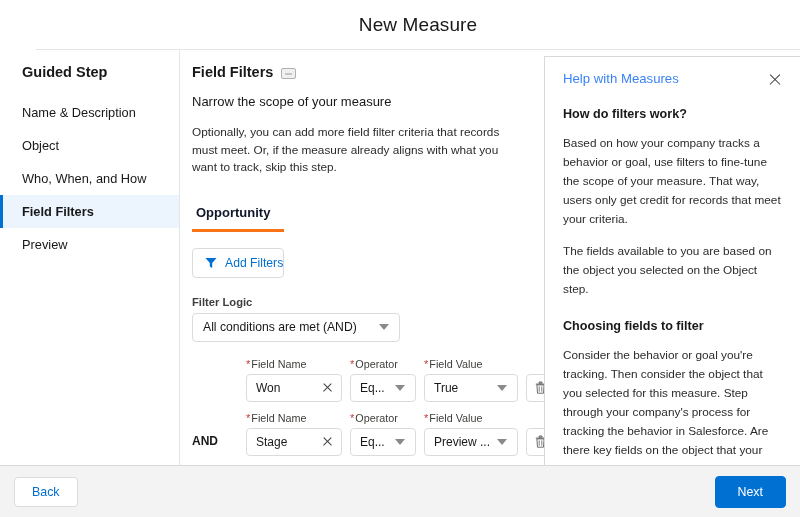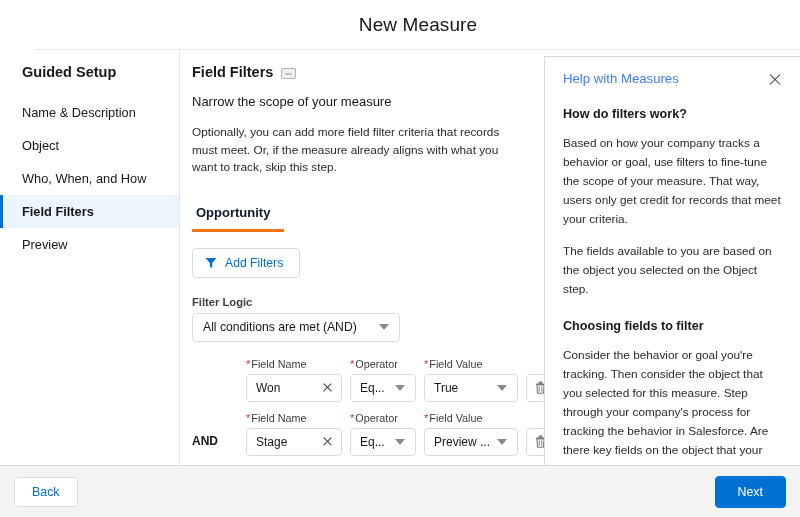--- a/index.html
+++ b/index.html
@@ -183,21 +183,21 @@
   .add-filters-btn {
     margin-top: 16px;
     display: inline-flex;
     align-items: center;
     gap: 8px;
     font-size: 12.2px;
     color: #0070d2;
     background: #ffffff;
     border: 1px solid #dddbda;
     border-radius: 4px;
-    padding: 7px 16px 7px 12px;
+    padding: 7px 0 7px 12px;
     cursor: pointer;
   }
 
   
   .field-label {
     font-size: 11.2px;
     color: #3e3e3c;
     margin-top: 18px;
     margin-bottom: 5px;
     font-weight: bold;
@@ -392,21 +392,21 @@
 
 <div class="window">
 
   <div class="titlebar">
     <div class="titlebar-title">New Measure</div>
   </div>
 
   <div class="body-area">
 
     <div class="sidebar">
-      <div class="sidebar-heading">Guided Setup</div>
+      <div class="sidebar-heading">Guided Step</div>
       <div class="sidebar-item">
         <span>Name &amp; Description</span>
       </div>
       <div class="sidebar-item">
         <span>Object</span>
       </div>
       <div class="sidebar-item">
         <span>Who, When, and How</span>
       </div>
       <div class="sidebar-item active">

